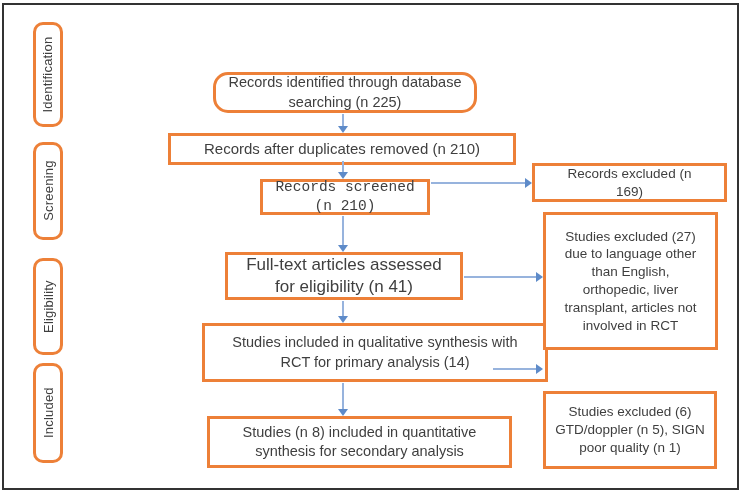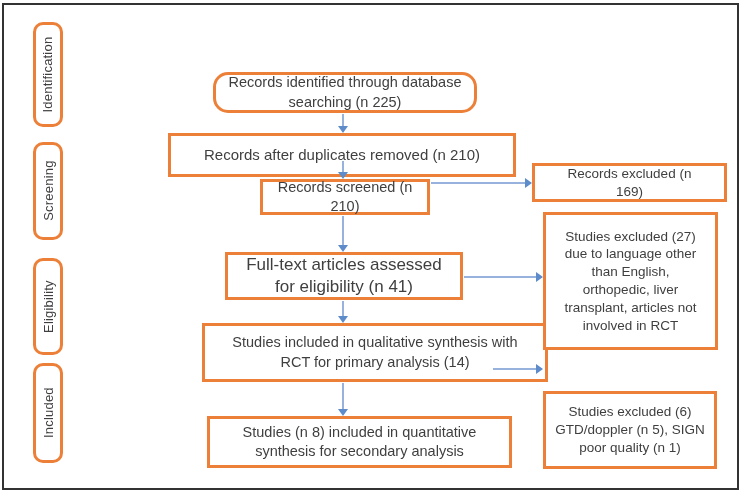--- a/index.html
+++ b/index.html
@@ -39,22 +39,22 @@
     white-space:nowrap;
     font-size:13px;
     letter-spacing:0.2px;
   }
   #stage-identification { top:22px;  height:105px; }
   #stage-screening      { top:142px; height:98px; }
   #stage-eligibility    { top:258px; height:97px; }
   #stage-included       { top:363px; height:100px; }
 
   #box-identified        { left:213px; top:72px;  width:264px; height:41px;  font-size:14.5px; padding:0 12px;border-radius:15px; }
-  #box-duplicates        { left:168px; top:133px; width:348px; height:44px;  font-size:15px;   padding:0 2px; }
-  #box-screened          { left:260px; top:179px; width:170px; height:36px;  font-size:14.5px; padding:0 2px; }
+  #box-duplicates        { left:168px; top:133px; width:348px; height:32px;  font-size:15px;   padding:0 2px; }
+  #box-screened          { left:260px; top:179px; width:170px; height:36px;  font-size:14.5px; padding:0 2px;font-family:Liberation Mono, monospace; }
   #box-fulltext          { left:225px; top:252px; width:238px; height:48px;  font-size:17px; padding:0 6px; }
   #box-qualitative       { left:202px; top:323px; width:346px; height:59px;  font-size:14.5px; padding:8px 20px; }
   #box-quantitative      { left:207px; top:416px; width:305px; height:52px;  font-size:14.5px; padding:0 14px; }
   #box-records-excluded  { left:532px; top:163px; width:195px; height:39px;  font-size:13.5px; padding:0 29px; }
   #box-studies-excluded-27 { left:543px; top:212px; width:175px; height:138px; font-size:13.5px; padding:8px 13px; }
   #box-studies-excluded-6  { left:543px; top:359px; width:174px; height:78px;  font-size:13.5px; padding:0 0;margin-top:32px; }
 
   .arrow-v { position:absolute; width:2px; }
   .arrow-v::before {
     content:''; position:absolute; left:0; top:0; bottom:6px; width:2px;

